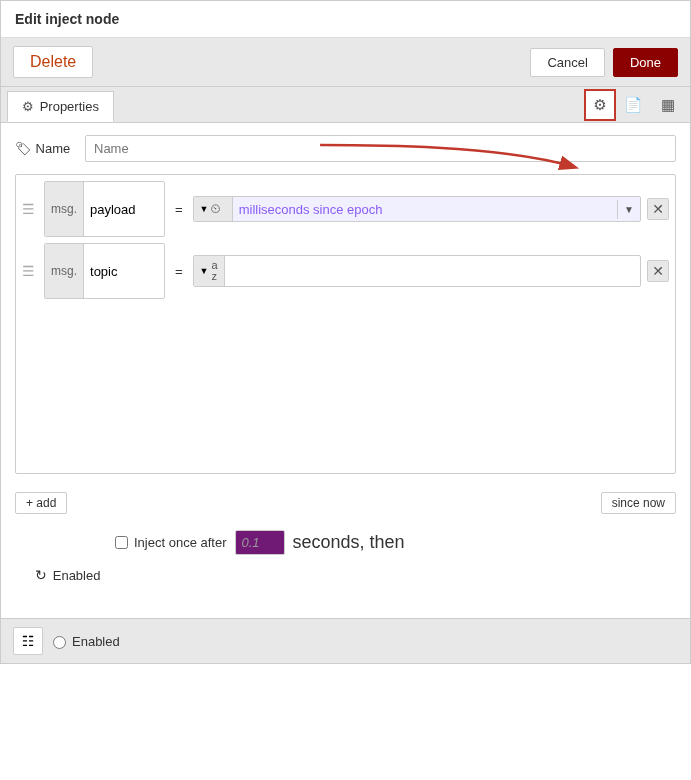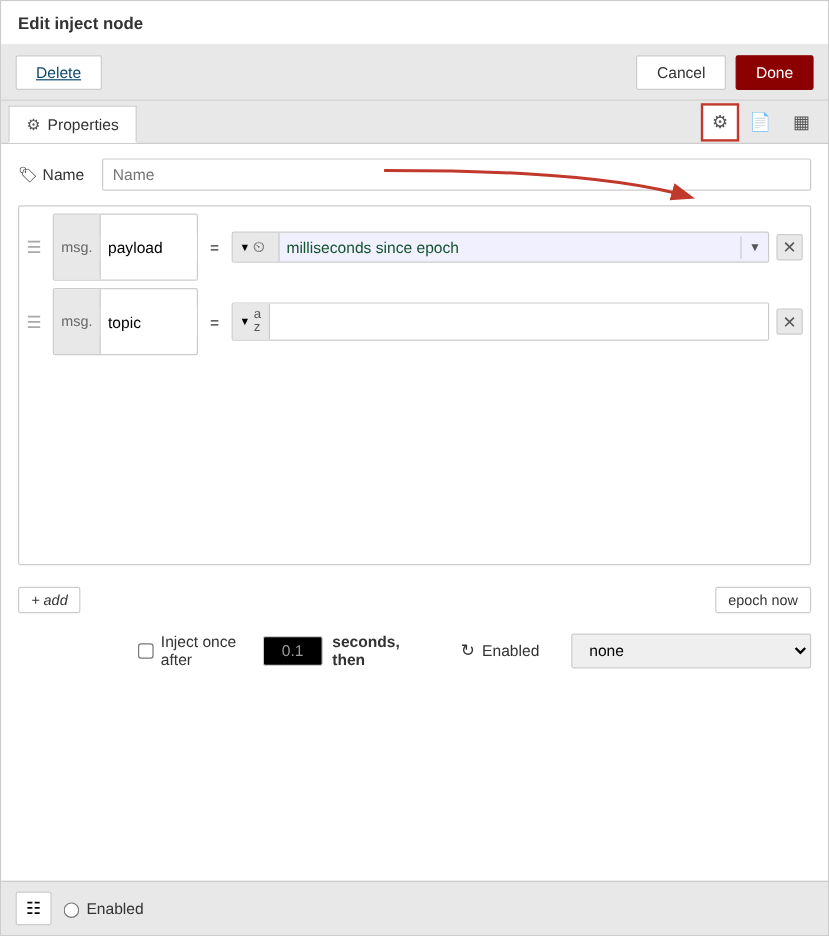--- a/index.html
+++ b/index.html
@@ -7,21 +7,21 @@
       font-family: Arial, sans-serif;
       font-size: 13px;
       background: #fff;
       width: 691px;
       height: 780px;
       overflow: hidden;
     }
 
     .dialog {
       width: 691px;
-      height: 780px;
+      height: 664px;
       background: #f0f0f0;
       border: 1px solid #ccc;
       display: flex;
       flex-direction: column;
     }
 
     .dialog-title {
       background: #fff;
       padding: 10px 14px;
       font-size: 14px;
@@ -37,24 +37,23 @@
       justify-content: space-between;
       align-items: center;
       border-bottom: 1px solid #ccc;
     }
 
     .btn-delete {
       background: #fff;
       border: 1px solid #ccc;
       padding: 6px 16px;
       cursor: pointer;
-      font-size: 13px;
-      color: #0c4a6e;
-      border-radius: 2px;
-      text-decoration: underline;
+      font-size: 16px;
+      color: #c2410c;
+      border-radius: 2px;
     }
 
     .toolbar-right {
       display: flex;
       gap: 8px;
     }
 
     .btn-cancel {
       background: #fff;
       border: 1px solid #ccc;
@@ -245,21 +244,21 @@
       cursor: pointer;
       font-size: 12px;
     }
 
     .value-content {
       flex: 1;
       display: flex;
       align-items: center;
       padding: 4px 6px;
       font-size: 13px;
-      color: #14532d;
+      color: #8b5cf6;
     }
 
     .clock-icon {
       font-size: 13px;
       color: #555;
       margin-right: 5px;
     }
 
     .dropdown-arrow {
       font-size: 10px;
@@ -307,36 +306,35 @@
     }
 
     .btn-add {
       background: #fff;
       border: 1px solid #ccc;
       padding: 3px 10px;
       cursor: pointer;
       font-size: 12px;
       color: #333;
       border-radius: 2px;
-      font-style: italic;
     }
 
     .btn-inject-now {
       background: #fff;
       border: 1px solid #ccc;
       padding: 3px 10px;
       cursor: pointer;
       font-size: 12px;
       color: #333;
       border-radius: 2px;
     }
 
     .inject-options {
       display: flex;
-      flex-direction: row;
+      flex-direction: column;
       gap: 12px;
       padding: 4px 0;
     }
 
     .inject-once-row {
       display: flex;
       align-items: center;
       gap: 8px;
       padding-left: 100px;
     }
@@ -348,29 +346,29 @@
       font-size: 13px;
       color: #333;
     }
 
     .delay-input {
       width: 50px;
       border: 1px solid #ccc;
       padding: 4px 6px;
       font-size: 13px;
       border-radius: 2px;
-      text-align: center;
-      background: #000000;
+      text-align: left;
+      background: #701a75;
       color: #999;
+      font-style: italic;
     }
 
     .seconds-text {
-      font-size: 13px;
-      color: #333;
-      font-weight: bold;
+      font-size: 18px;
+      color: #333;
     }
 
     .repeat-row {
       display: flex;
       align-items: center;
       gap: 12px;
       padding-left: 20px;
     }
 
     .repeat-label {
@@ -522,45 +520,39 @@
           </div>
           <input type="text" value="" style="border: none; outline: none; flex: 1 1 0%; padding: 4px 6px; font-size: 13px;">
         </div>
         <div class="remove-btn">✕</div>
       </div>
 
     </div>
 
     <div class="table-footer">
       <button class="btn-add">+ add</button>
-      <button class="btn-inject-now">epoch now</button>
+      <button class="btn-inject-now">since now</button>
     </div>
 
     <div class="inject-options">
 
       <div class="inject-once-row">
         <label class="checkbox-label">
           <input type="checkbox" style="">
           <span>Inject once after</span>
         </label>
         <input class="delay-input" type="text" value="0.1" style="">
         <span class="seconds-text">seconds, then</span>
       </div>
 
       <div class="repeat-row">
         <div class="repeat-label">
           <span style="font-size:14px;">↻</span>
           <span>Enabled</span>
         </div>
-        <select class="repeat-select">
-          <option>none</option>
-          <option>interval</option>
-          <option>interval between times</option>
-          <option>at a specific time</option>
-        </select>
       </div>
 
     </div>
 
   </div>
 
   <div class="dialog-footer">
     <div class="btn-footer-icon">
       <span>☷</span>
     </div>

